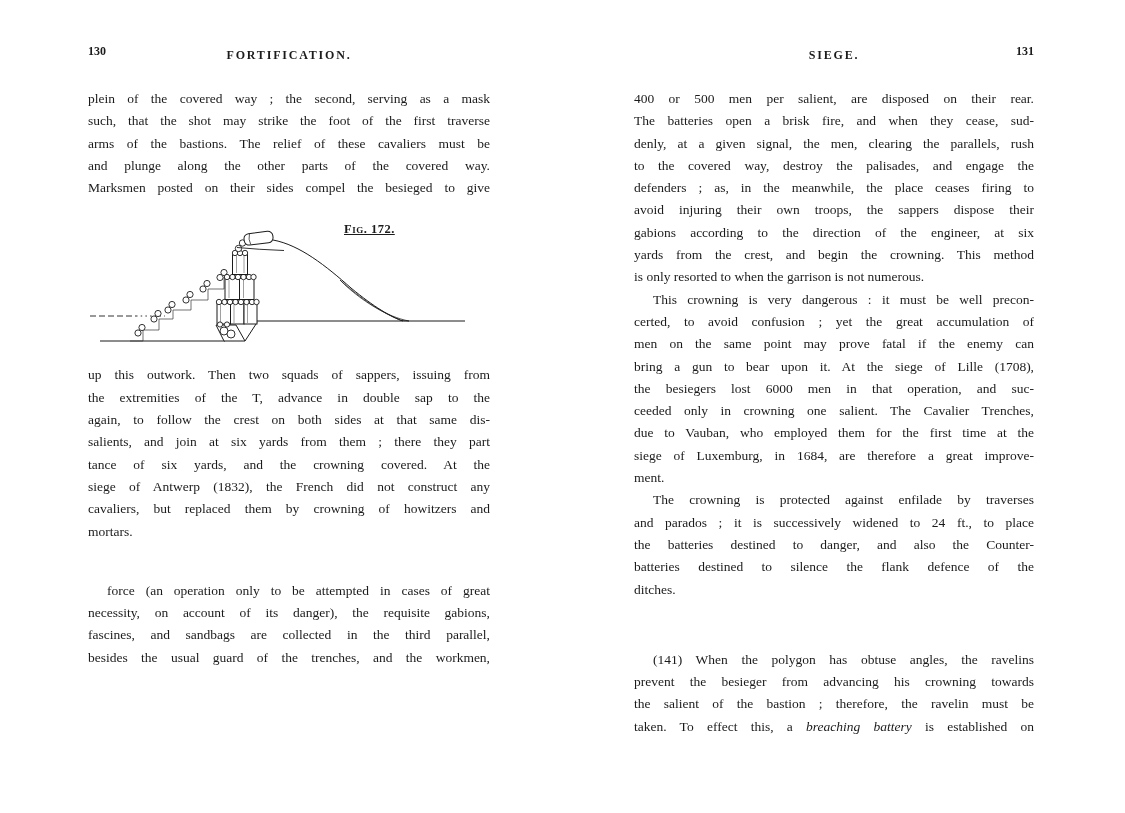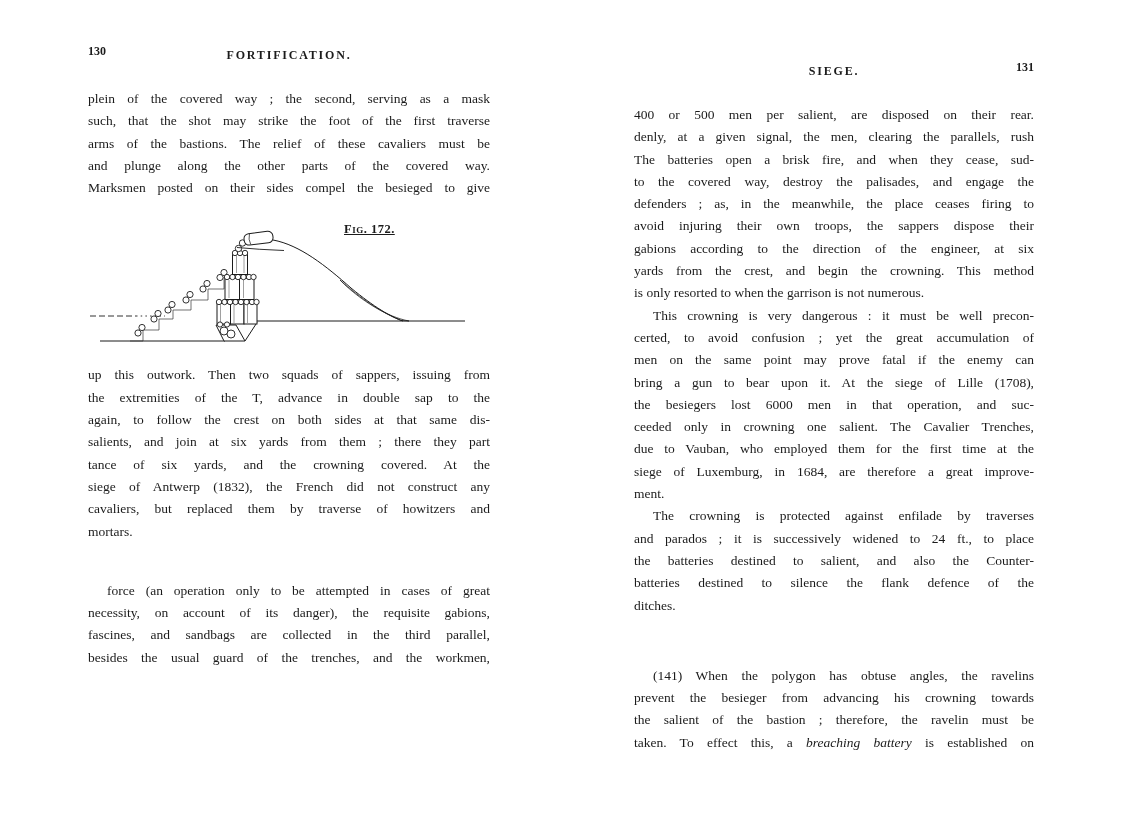--- a/index.html
+++ b/index.html
@@ -2,21 +2,21 @@
 <html><head>
 <meta charset="utf-8">
 <style>
   html,body { margin:0; padding:0; background:#ffffff; }
   .spread {
     position:relative; width:1125px; height:813px; background:#ffffff;
     font-family:"Liberation Serif", serif; color:#1b1b1b; overflow:hidden;
   }
   .page { position:absolute; top:48px; }
   .page-left  { left:88px;  width:402px; }
-  .page-right { left:634px; width:400px;margin-top:16px; }
+  .page-right { left:634px; width:400px; }
 
   .page-header { position:relative; height:18px; }
   .running-head {
     position:absolute; left:0; right:0; text-align:center;
     font-size:12px; letter-spacing:1.8px; font-weight:bold;
   }
   .page-num { position:absolute; top:-4px; font-size:12px; font-weight:bold; }
   .page-num.pos-left  { left:0; }
   .page-num.pos-right { right:0; }
 
@@ -148,21 +148,21 @@
         </svg>
       </figure>
 
       <div class="para para-mid">
           <div class="line">up this outwork.  Then two squads of sappers, issuing from</div>
           <div class="line">the extremities of the T, advance in double sap to the</div>
           <div class="line">again, to follow the crest on both sides at that same dis-</div>
           <div class="line">salients, and join at six yards from them ; there they part</div>
           <div class="line">tance of six yards, and the crowning covered.  At the</div>
           <div class="line">siege of Antwerp (1832), the French did not construct any</div>
-          <div class="line">cavaliers, but replaced them by traverse of howitzers and</div>
+          <div class="line">cavaliers, but replaced them by crowning of howitzers and</div>
           <div class="line last">mortars.</div>
         </div>
 
       <div class="para para-140 indent">
           <div class="line">force (an operation only to be attempted in cases of great</div>
           <div class="line">necessity, on account of its danger), the requisite gabions,</div>
           <div class="line">fascines, and sandbags are collected in the third parallel,</div>
           <div class="line">besides the usual guard of the trenches, and the workmen,</div>
         </div>
     </div>
@@ -170,22 +170,22 @@
 
   <section class="page page-right">
     <div class="page-header">
       <span class="running-head">SIEGE.</span>
       <span class="page-num pos-right">131</span>
     </div>
 
     <div class="page-body">
       <div class="para para-a">
           <div class="line">400 or 500 men per salient, are disposed on their rear.</div>
+          <div class="line">The batteries open a brisk fire, and when they cease, sud-</div>
           <div class="line">denly, at a given signal, the men, clearing the parallels, rush</div>
-          <div class="line">The batteries open a brisk fire, and when they cease, sud-</div>
           <div class="line">to the covered way, destroy the palisades, and engage the</div>
           <div class="line">defenders ; as, in the meanwhile, the place ceases firing to</div>
           <div class="line">avoid injuring their own troops, the sappers dispose their</div>
           <div class="line">gabions according to the direction of the engineer, at six</div>
           <div class="line">yards from the crest, and begin the crowning.  This method</div>
           <div class="line last">is only resorted to when the garrison is not numerous.</div>
         </div>
       <div class="para para-b indent">
           <div class="line">This crowning is very dangerous : it must be well precon-</div>
           <div class="line">certed, to avoid confusion ; yet the great accumulation of</div>
@@ -193,21 +193,21 @@
           <div class="line">bring a gun to bear upon it.  At the siege of Lille (1708),</div>
           <div class="line">the besiegers lost 6000 men in that operation, and suc-</div>
           <div class="line">ceeded only in crowning one salient.  The Cavalier Trenches,</div>
           <div class="line">due to Vauban, who employed them for the first time at the</div>
           <div class="line">siege of Luxemburg, in 1684, are therefore a great improve-</div>
           <div class="line last">ment.</div>
         </div>
       <div class="para para-c indent">
           <div class="line">The crowning is protected against enfilade by traverses</div>
           <div class="line">and parados ; it is successively widened to 24 ft., to place</div>
-          <div class="line">the batteries destined to salient, and also the Counter-</div>
+          <div class="line">the batteries destined to danger, and also the Counter-</div>
           <div class="line">batteries destined to silence the flank defence of the</div>
           <div class="line last">ditches.</div>
         </div>
       <div class="para para-141 indent">
           <div class="line">(141) When the polygon has obtuse angles, the ravelins</div>
           <div class="line">prevent the besieger from advancing his crowning towards</div>
           <div class="line">the salient of the bastion ; therefore, the ravelin must be</div>
           <div class="line">taken.  To effect this, a <i>breaching battery</i> is established on</div>
         </div>
     </div>

